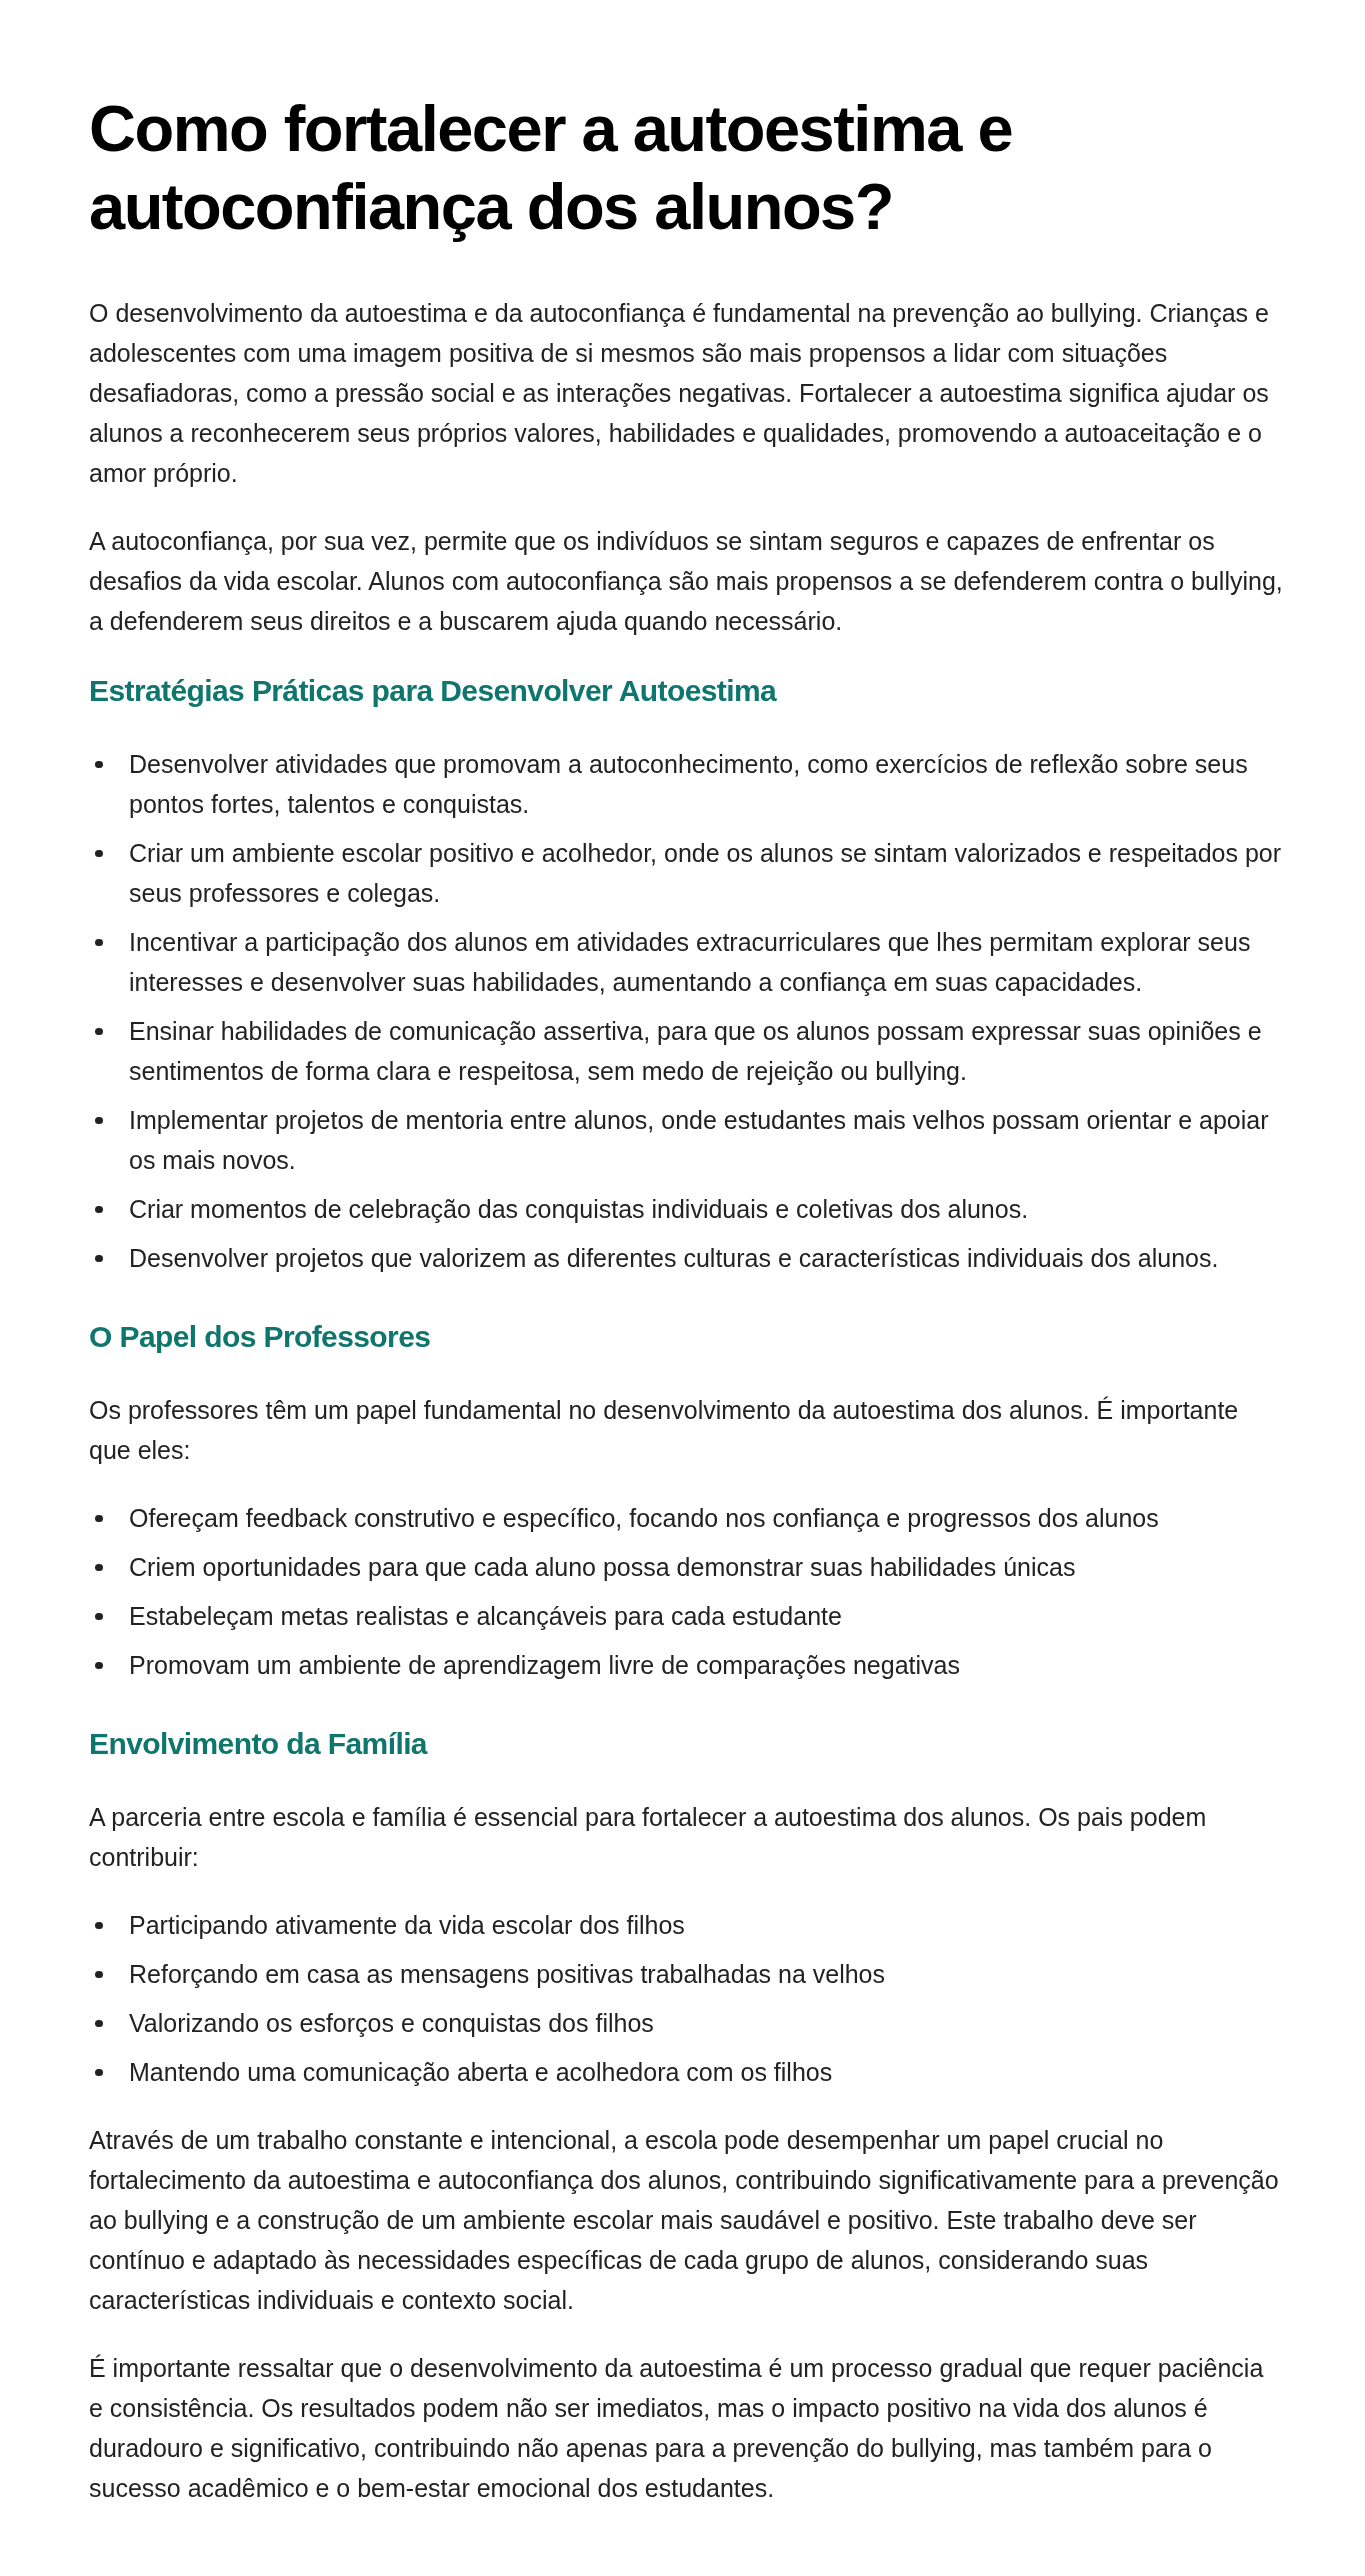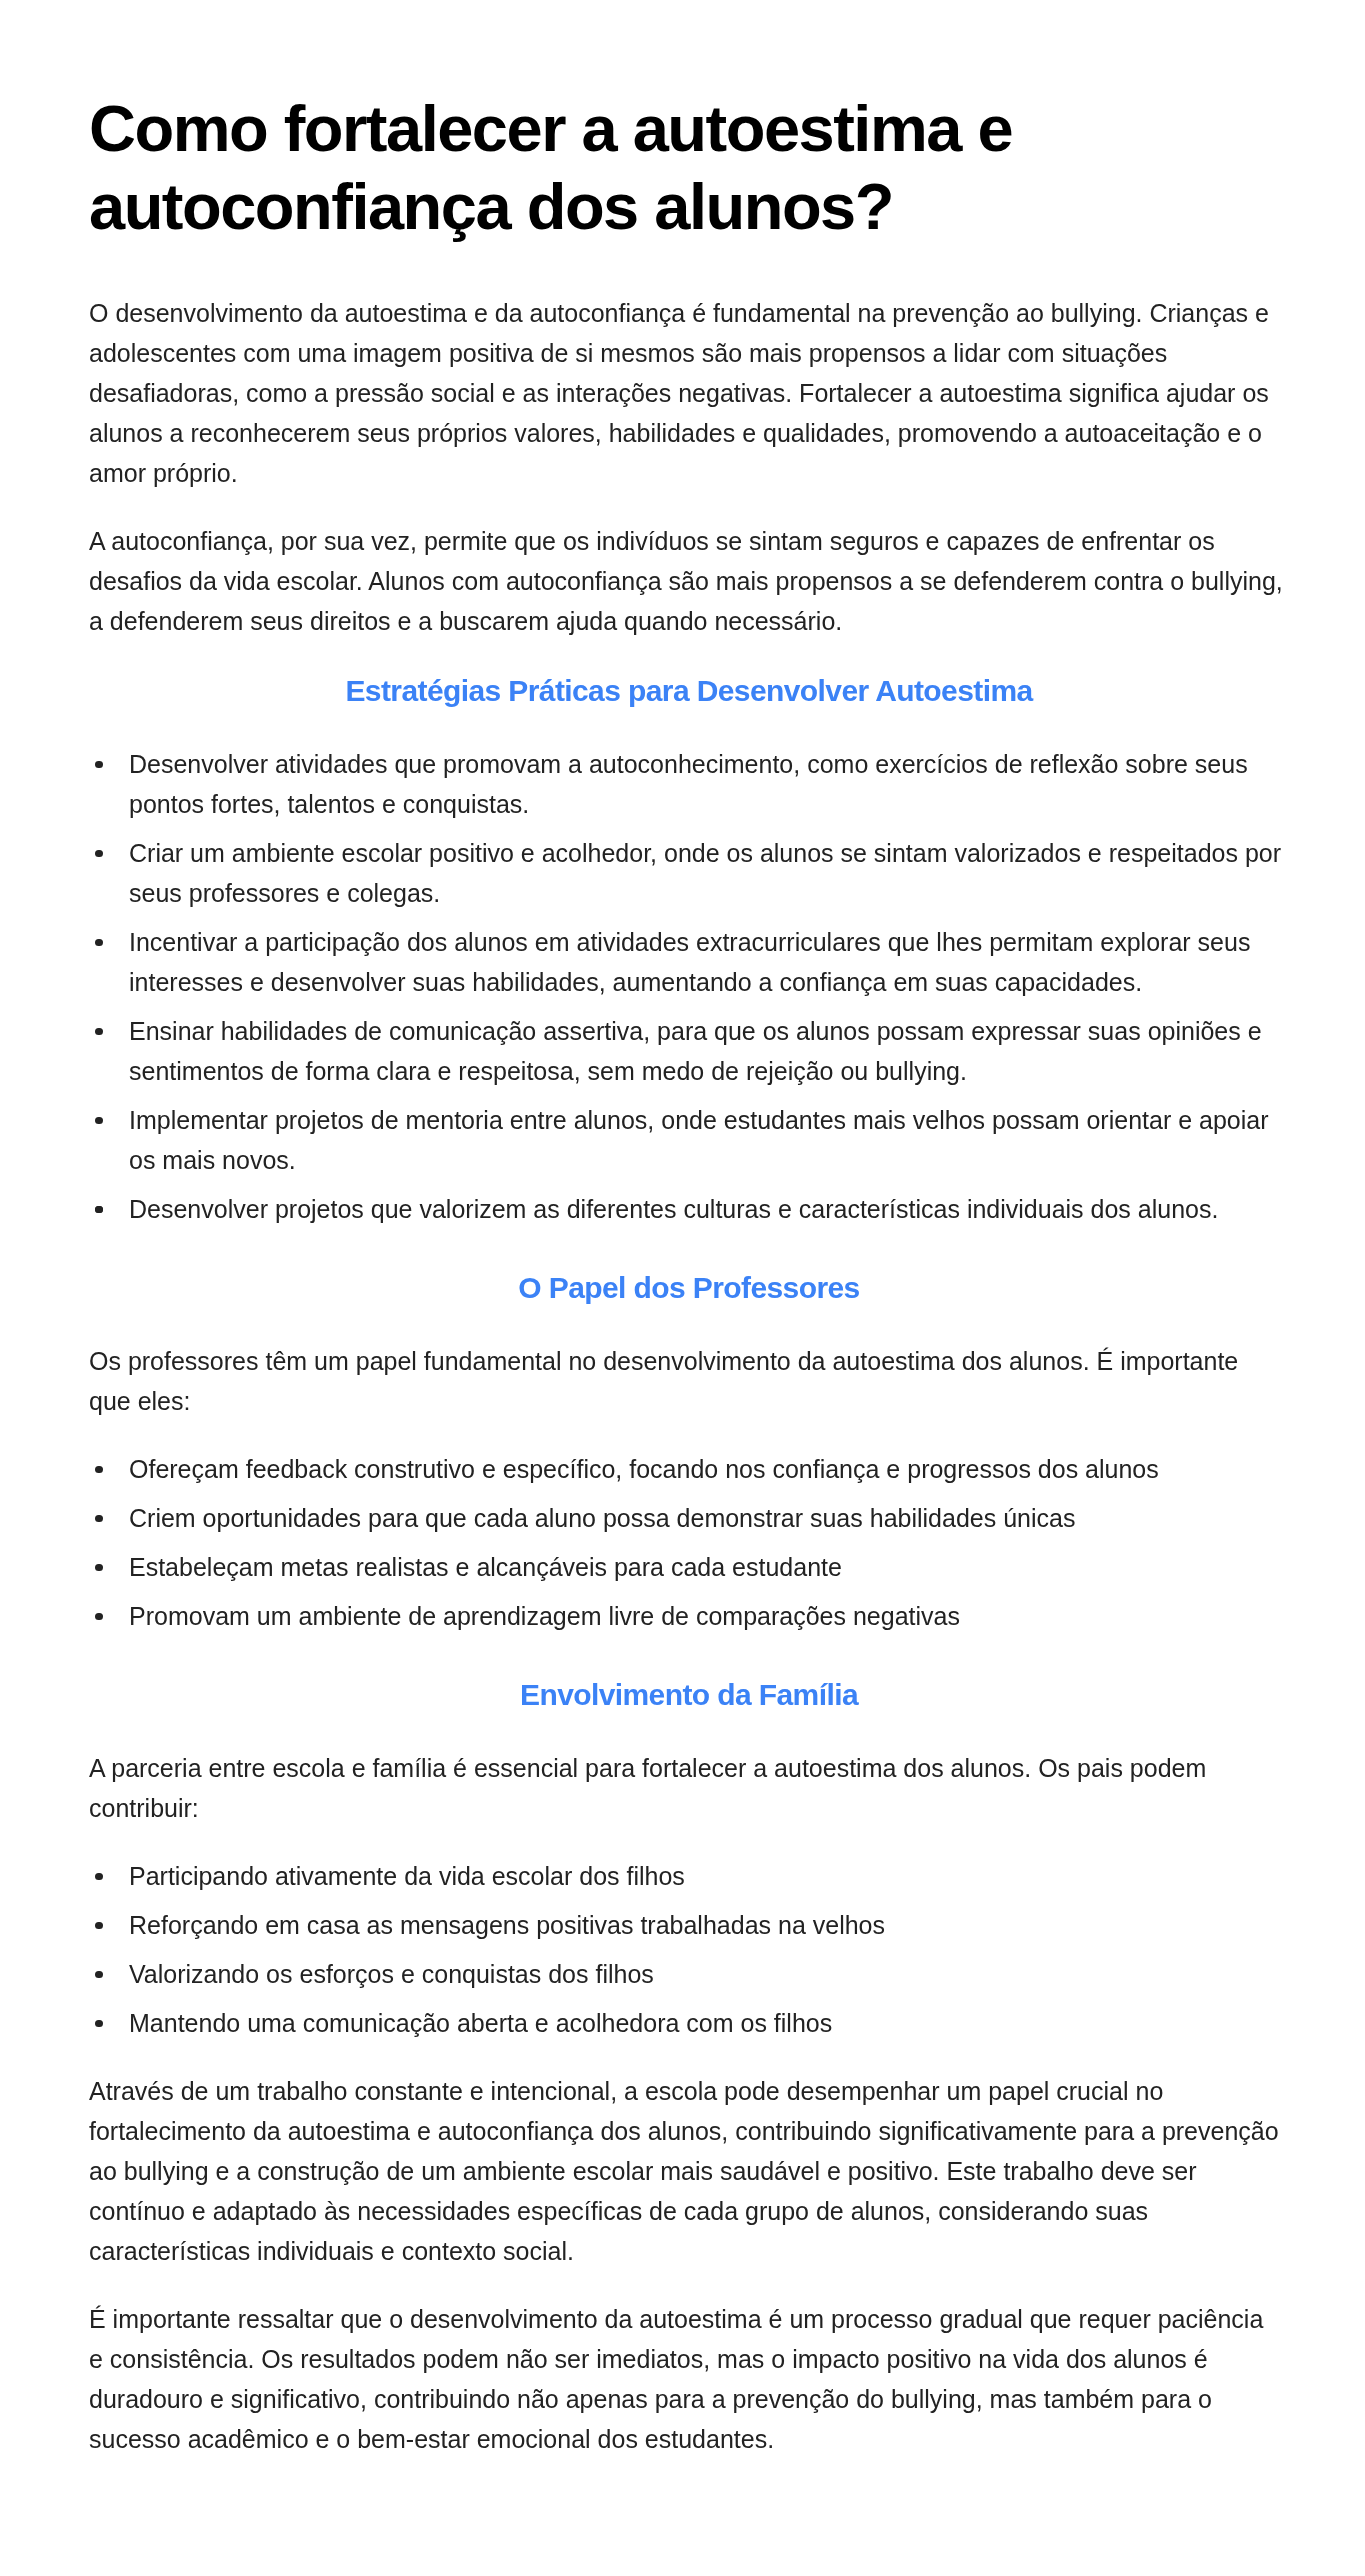--- a/index.html
+++ b/index.html
@@ -33,23 +33,22 @@
     line-height: 40px;
     margin: 0 6px 28px 0;
     color: #222222;
     max-width: 1206px;
   }
   h2.section {
     font-weight: 700;
     font-size: 30px;
     line-height: 40px;
     letter-spacing: -0.6px;
-    color: #3b82f6;
+    color: #0f766e;
     margin: 39px 0 33px 0;
-    text-align: center;
   }
   h2.section.first {
     margin-top: 30px;
   }
   ul.list {
     list-style: none;
     margin: 8px 0 28px 0;
     padding: 0;
     max-width: 1206px;
   }
@@ -83,21 +82,21 @@
   <p class="body">A autoconfiança, por sua vez, permite que os indivíduos se sintam seguros e capazes de enfrentar os desafios da vida escolar. Alunos com autoconfiança são mais propensos a se defenderem contra o bullying, a defenderem seus direitos e a buscarem ajuda quando necessário.</p>
 
   <section>
     <h2 class="section first">Estratégias Práticas para Desenvolver Autoestima</h2>
     <ul class="list">
       <li><span class="bullet"></span><span>Desenvolver atividades que promovam a autoconhecimento, como exercícios de reflexão sobre seus pontos fortes, talentos e conquistas.</span></li>
       <li><span class="bullet"></span><span>Criar um ambiente escolar positivo e acolhedor, onde os alunos se sintam valorizados e respeitados por seus professores e colegas.</span></li>
       <li><span class="bullet"></span><span>Incentivar a participação dos alunos em atividades extracurriculares que lhes permitam explorar seus interesses e desenvolver suas habilidades, aumentando a confiança em suas capacidades.</span></li>
       <li><span class="bullet"></span><span>Ensinar habilidades de comunicação assertiva, para que os alunos possam expressar suas opiniões e sentimentos de forma clara e respeitosa, sem medo de rejeição ou bullying.</span></li>
       <li><span class="bullet"></span><span>Implementar projetos de mentoria entre alunos, onde estudantes mais velhos possam orientar e apoiar os mais novos.</span></li>
-      <li><span class="bullet"></span></li>
+      <li><span class="bullet"></span><span>Criar momentos de celebração das conquistas individuais e coletivas dos alunos.</span></li>
       <li><span class="bullet"></span><span>Desenvolver projetos que valorizem as diferentes culturas e características individuais dos alunos.</span></li>
     </ul>
   </section>
 
   <section>
     <h2 class="section">O Papel dos Professores</h2>
     <p class="body">Os professores têm um papel fundamental no desenvolvimento da autoestima dos alunos. É importante que eles:</p>
     <ul class="list">
       <li><span class="bullet"></span><span>Ofereçam feedback construtivo e específico, focando nos confiança e progressos dos alunos</span></li>
       <li><span class="bullet"></span><span>Criem oportunidades para que cada aluno possa demonstrar suas habilidades únicas</span></li>

